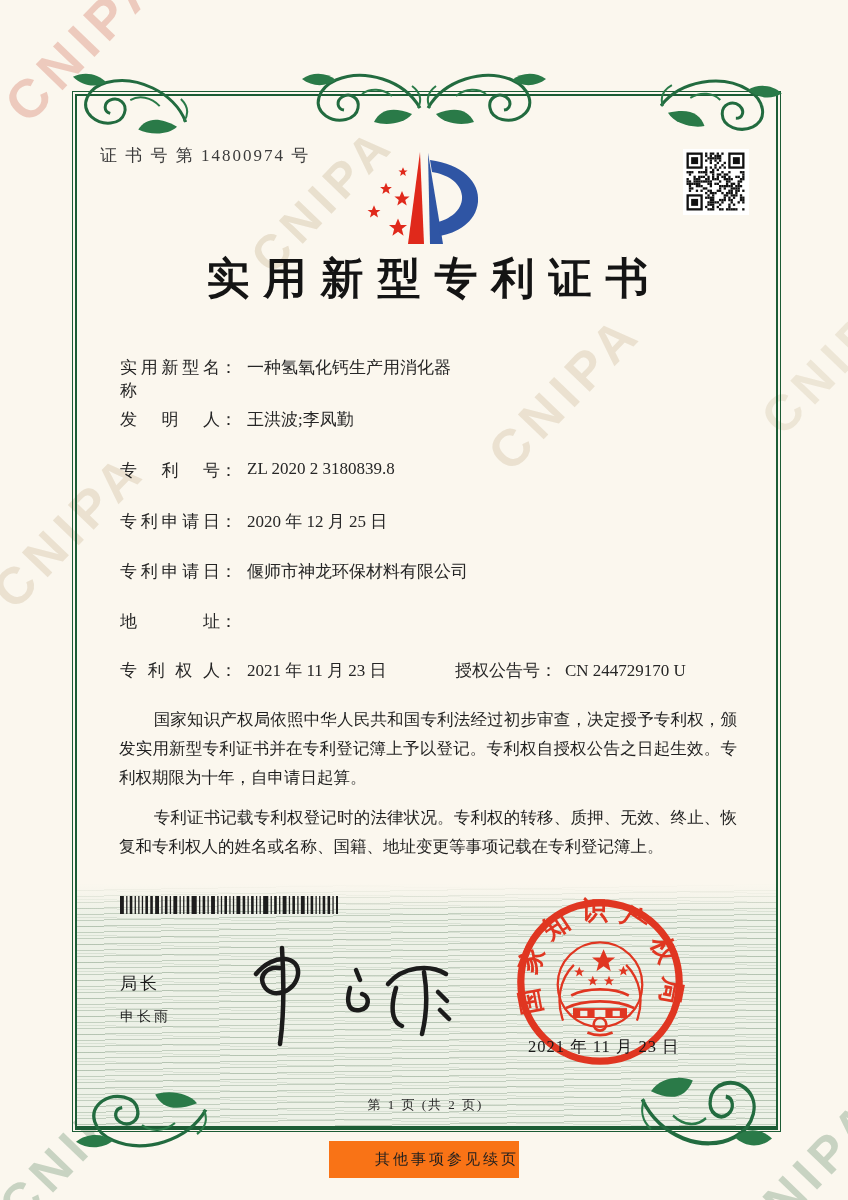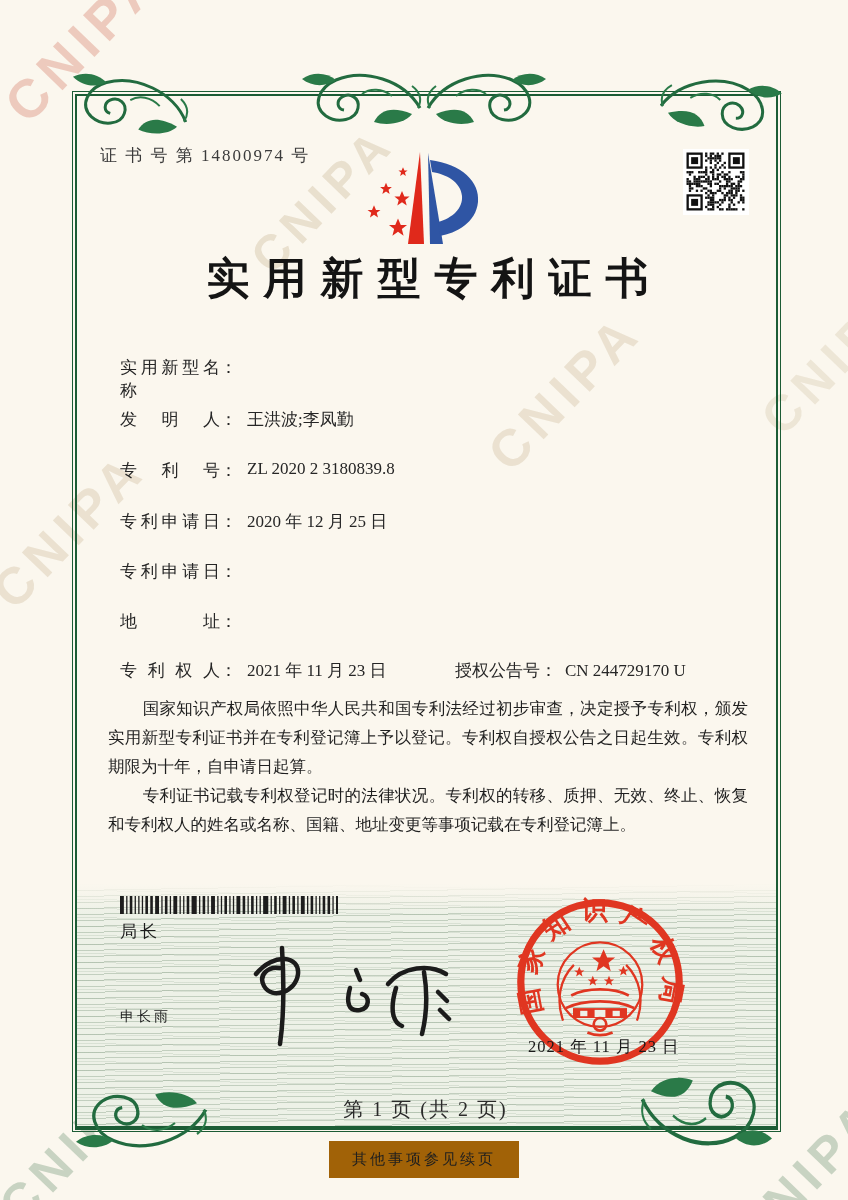--- a/index.html
+++ b/index.html
@@ -38,31 +38,31 @@
   .title{left:72px;top:250px;width:707px;text-align:center;font-size:43px;font-weight:700;
          letter-spacing:14px;padding-left:18px;box-sizing:border-box;color:#141414;}
   .row{left:120px;display:flex;align-items:flex-start;font-size:17px;color:#262626;}
   .row .label{display:inline-block;width:100px;text-align:justify;text-align-last:justify;}
   .row .colon{margin-right:10px;}
   .f0{top:356px}.f1{top:408px}.f2{top:459px}.f3{top:510px}.f4{top:560px}.f5{top:610px}.f6{top:659px}
   .grant-no{left:455px;top:659px;display:flex;align-items:baseline;font-size:17px;color:#262626;}
   .grant-no .colon{margin-right:8px;}
   .body-text{left:108px;top:694px;width:640px;font-size:16.5px;line-height:29px;
              text-align:justify;color:#1f1f1f;}
-  .body-text p{margin:0;text-indent:2.1em;}
+  .body-text p{margin:11px;text-indent:2.1em;}
   .barcode{left:120px;top:896px;line-height:0;}
-  .signer-title{left:120px;top:920px;font-size:17px;letter-spacing:3px;color:#1c1c1c;}
+  .signer-title{left:120px;top:972px;font-size:17px;letter-spacing:3px;color:#1c1c1c;}
   .signer-name{left:120px;top:1008px;font-size:14px;letter-spacing:3px;color:#1c1c1c;text-align:center;}
   .signature{left:238px;top:936px;line-height:0;}
   .seal{left:510px;top:892px;line-height:0;}
   .seal-date{left:528px;top:1036px;font-size:16.5px;color:#1a1a1a;letter-spacing:1px;z-index:6;}
-  .page-indicator{left:72px;top:1096px;width:707px;text-align:center;font-size:20px;
+  .page-indicator{left:72px;top:1096px;width:707px;text-align:center;font-size:13px;
                   letter-spacing:2px;color:#2a2a2a;}
-  .footer-note{left:329px;top:1141px;width:190px;height:37px;background:#a16207;
-               text-align:center;line-height:37px;font-size:15px;letter-spacing:3px;color:#1f1f1f;}
+  .footer-note{left:329px;top:1141px;width:190px;height:37px;background:#f97316;
+               text-align:right;line-height:37px;font-size:15px;letter-spacing:3px;color:#1f1f1f;}
   .hidden-defs{position:absolute;width:0;height:0;overflow:hidden;}
 </style>
 </head>
 <body>
 
 <div class="page">
 
   <svg class="hidden-defs" aria-hidden="true">
     <defs>
       <polygon id="st" points="0,-10 2.94,-3.09 9.51,-3.09 4.05,1.18 5.88,8.09 0,4 -5.88,8.09 -4.05,1.18 -9.51,-3.09 -2.94,-3.09"></polygon>
@@ -345,39 +345,41 @@
         <rect x="3.82" y="45.58" width="11.6" height="11.6" fill="#fff"></rect>
         <rect x="6.14" y="47.9" width="6.959999999999999" height="6.959999999999999" fill="#111"></rect>
       </svg>
   </div>
 
   <div class="z title">实用新型专利证书</div>
 
   <div class="z row f0">
     <span class="label">实用新型名称</span>
       <span class="colon">：</span>
+    <span class="value">一种氢氧化钙生产用消化器</span>
   </div>
   <div class="z row f1">
     <span class="label">发明人</span>
       <span class="colon">：</span>
     <span class="value">王洪波;李凤勤</span>
   </div>
   <div class="z row f2">
     <span class="label">专利号</span>
       <span class="colon">：</span>
     <span class="value">ZL 2020 2 3180839.8</span>
   </div>
   <div class="z row f3">
     <span class="label">专利申请日</span>
       <span class="colon">：</span>
     <span class="value">2020 年 12 月 25 日</span>
   </div>
   <div class="z row f4">
     <span class="label">专利申请日</span>
       <span class="colon">：</span>
+    <span class="value">偃师市神龙环保材料有限公司</span>
   </div>
   <div class="z row f5">
     <span class="label">地址</span>
       <span class="colon">：</span>
   </div>
   <div class="z row f6">
     <span class="label">专利权人</span>
       <span class="colon">：</span>
     <span class="value">2021 年 11 月 23 日</span>
   </div>

